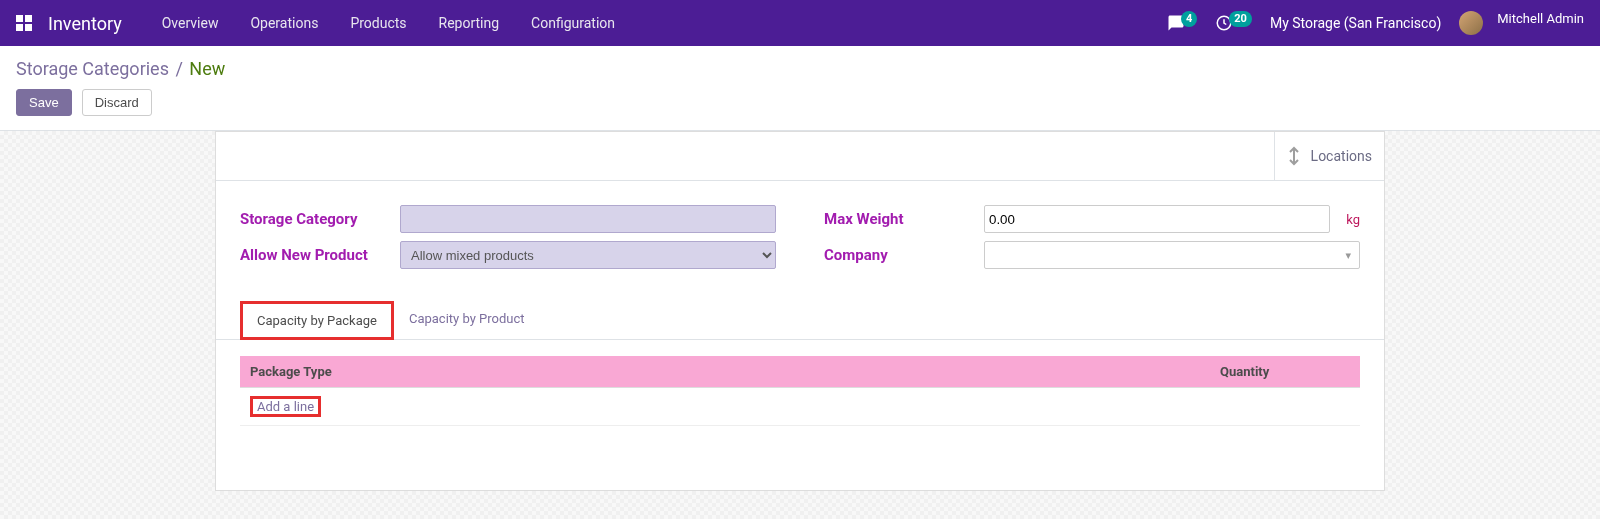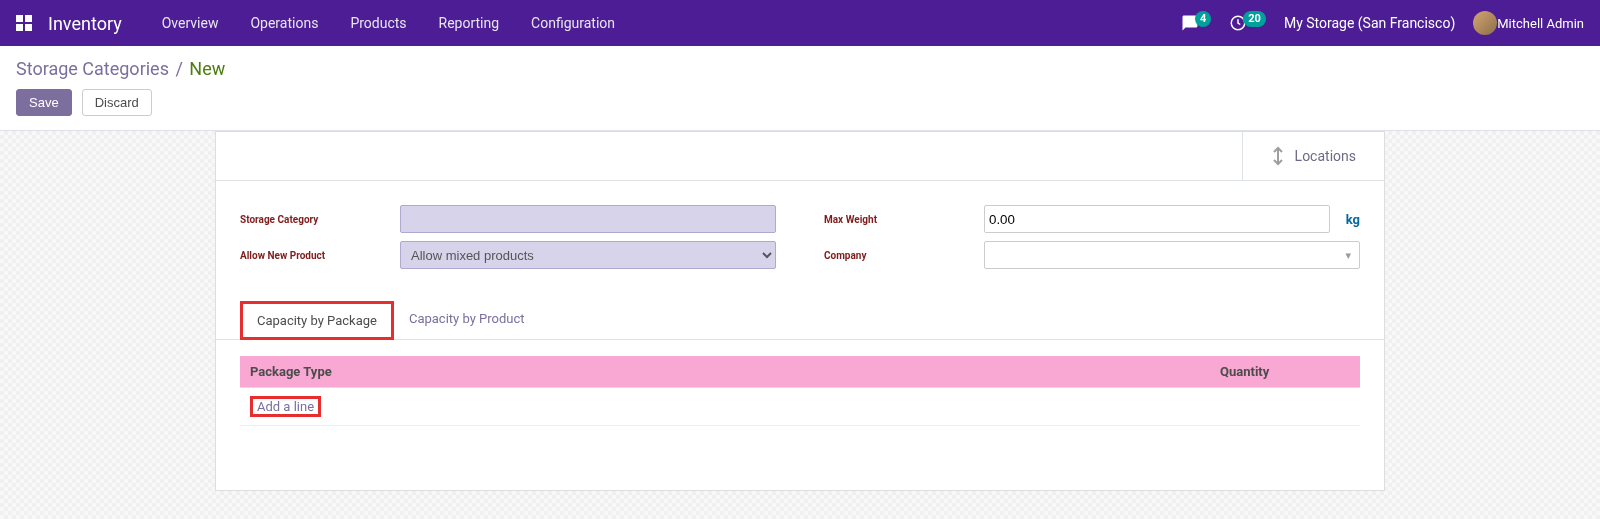--- a/index.html
+++ b/index.html
@@ -9,51 +9,51 @@
     .navbar-left { display: flex; align-items: center; gap: 8px; }
     .apps-icon { width: 16px; height: 16px; display: grid; grid-template-columns: 1fr 1fr; grid-template-rows: 1fr 1fr; gap: 2px; }
     .apps-icon div { background: #fff; }
     .app-name { font-size: 18px; font-weight: 400; margin-left: 8px; margin-right: 16px; }
     .nav-menu { display: flex; gap: 0; }
     .nav-item { padding: 0 16px; color: #e8e5ee; font-size: 14px; cursor: pointer; }
     .navbar-right { display: flex; align-items: center; gap: 18px; }
     .nav-icon-wrap { position: relative; display: flex; align-items: center; cursor: pointer; }
     .badge { background: #00a09d; color: #fff; border-radius: 10px; padding: 0 5px; font-size: 11px; font-weight: 700; min-width: 16px; text-align: center; line-height: 16px; margin-left: -4px; margin-top: -8px; }
     .company-name { font-size: 14px; color: #fff; }
-    .user-wrap { display: flex; align-items: center; gap: 0; cursor: pointer; }
+    .user-wrap { display: flex; align-items: flex-start; gap: 14px; cursor: pointer; }
     .avatar { width: 24px; height: 24px; border-radius: 50%; background: linear-gradient(135deg, #d4a574, #8b6f47); }
     
     .control-panel { background: #fff; padding: 12px 16px 14px; border-bottom: 1px solid #dee2e6; }
     .breadcrumb { font-size: 18px; color: #7c6f9e; margin-bottom: 10px; }
     .breadcrumb a { color: #7c6f9e; text-decoration: none; }
     .breadcrumb .sep { color: #7c6f9e; margin: 0 2px; }
     .breadcrumb .current { color: #4d7c0f; }
     .cp-buttons { display: flex; gap: 10px; }
     .btn { padding: 5px 12px; border-radius: 3px; font-size: 13px; cursor: pointer; border: 1px solid transparent; }
     .btn-primary { background: #7c6f9e; color: #fff; border-color: #7c6f9e; }
     .btn-secondary { background: #fff; color: #4c4c4c; border: 1px solid #ccc; }
     
     .content-area { background: repeating-conic-gradient(#f0f0f0 0% 25%, #f8f8f8 0% 50%) 0 0 / 8px 8px; padding: 0; min-height: calc(100vh - 120px); }
     .form-sheet-bg { padding: 0; }
     .form-sheet { background: #fff; max-width: 1170px; margin: 0 auto; border: 1px solid #ddd; min-height: 360px; }
     
     .statusbar { display: flex; justify-content: flex-end; border-bottom: 1px solid #dee2e6; }
-    .statusbar-btn { display: flex; align-items: center; gap: 10px; padding: 14px 28px; border-left: 1px solid #dee2e6; color: #6b6b84; cursor: pointer; font-size: 14px; }
+    .statusbar-btn { display: flex; align-items: center; gap: 10px; padding: 14px 12px; border-left: 1px solid #dee2e6; color: #6b6b84; cursor: pointer; font-size: 14px; }
     .statusbar-icon { color: #9e9e9e; font-size: 18px; }
     
     .form-body { padding: 24px 24px 8px; }
     .form-row { display: flex; gap: 48px; }
     .form-col { flex: 1; }
     .form-field { display: flex; align-items: center; margin-bottom: 8px; }
-    .form-label { width: 160px; font-weight: 700; color: #7f1d1d; font-size: 10px; }
+    .form-label { width: 160px; font-weight: 700; color: #a21caf; font-size: 15px; }
     .form-widget { flex: 1; display: flex; align-items: center; }
     
     .input-required { background: #d7d3ea; border: 1px solid #b0a8ce; height: 28px; width: 100%; padding: 0 8px; border-radius: 2px; }
     .input-text { background: #fff; border: 1px solid #ccc; height: 28px; width: 100%; padding: 0 4px; border-radius: 2px; }
-    .input-unit { margin-left: 16px; color: #0369a1; font-weight: bold; }
+    .input-unit { margin-left: 16px; color: #be185d; }
     .select-required { background: #d7d3ea; border: 1px solid #b0a8ce; height: 28px; width: 100%; padding: 0 6px; border-radius: 2px; color: #555; font-size: 13px; }
     .select-light { background: #fff; border: 1px solid #ccc; height: 28px; width: 100%; padding: 0 6px; border-radius: 2px; position: relative; }
     .select-light::after { content: "▾"; position: absolute; right: 8px; top: 50%; transform: translateY(-50%); color: #999; font-size: 11px; }
     
     .notebook { margin: 16px 0 0; }
     .notebook-tabs { display: flex; border-bottom: 1px solid #dee2e6; padding: 0 24px; }
     .notebook-tab { padding: 9px 14px; font-size: 13px; color: #7c6f9e; cursor: pointer; border: 1px solid transparent; border-bottom: none; margin-bottom: -1px; }
     .notebook-tab.active { border-color: #dee2e6; border-bottom: 1px solid #fff; color: #4c4c4c; background: #fff; }
     .tab-highlight { border: 3px solid #e62e2e !important; }
     .link-highlight { border: 3px solid #e62e2e; display: inline-block; padding: 0 4px; }

